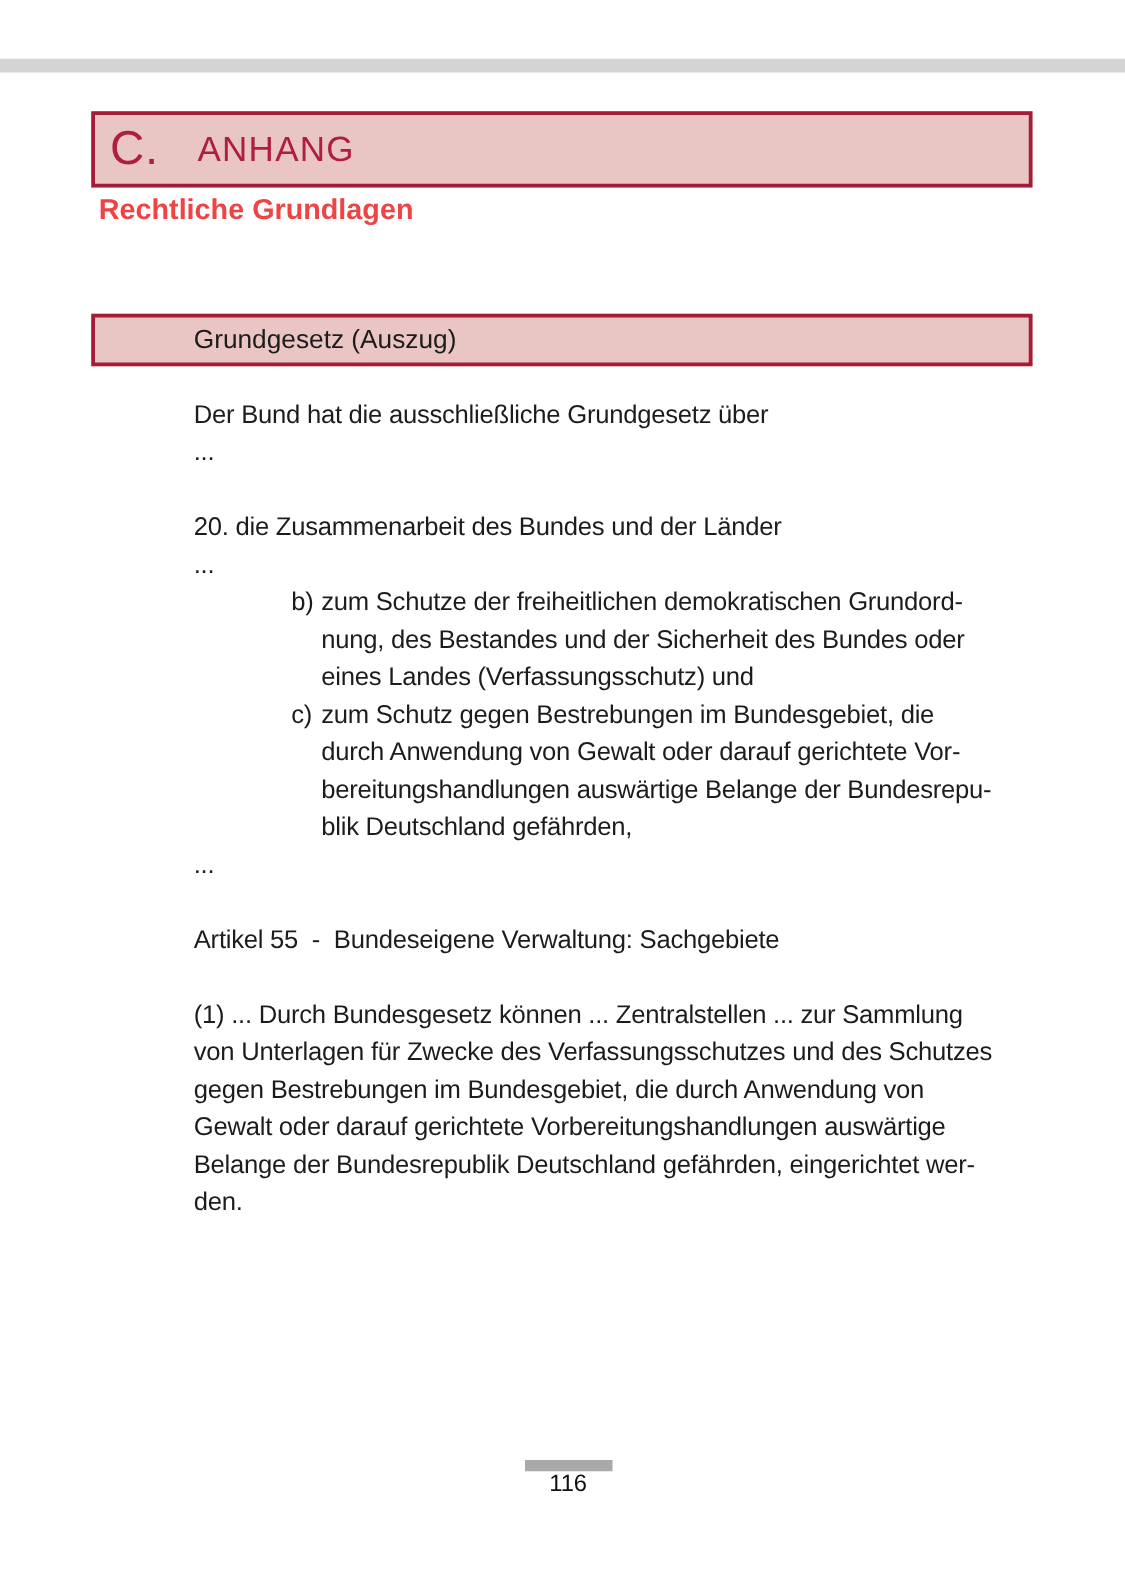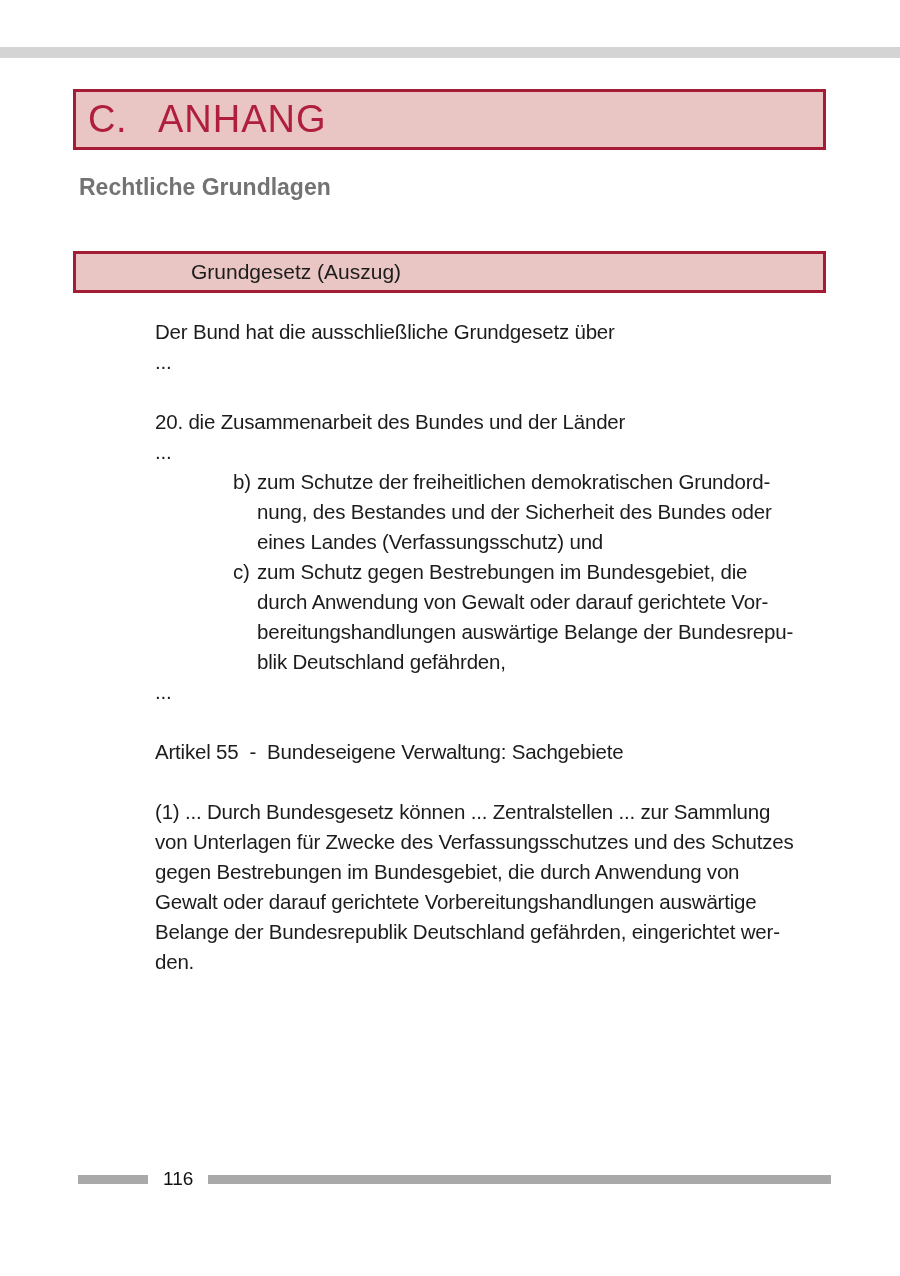--- a/index.html
+++ b/index.html
@@ -31,40 +31,39 @@
   .section-letter {
     color: var(--title_red, #b01e3e);
     font-size: 38px;
     letter-spacing: 0.5px;
     margin-left: 12px;
     width: 70px;
     flex: none;
   }
   .section-title {
     color: var(--title_red, #b01e3e);
-    font-size: 38px;
+    font-size: 28px;
     letter-spacing: 1px;
   }
   .subtitle {
     position: absolute;
-    top: 174px; left: 79px;
+    top: 154px; left: 79px;
     font-size: 23px;
     font-weight: bold;
-    color: #737373;
+    color: #ef4444;
   }
   .law-title-box {
     position: absolute;
     top: 251px; left: 73px;
     width: 753px; height: 42px;
     box-sizing: border-box;
     background: var(--box_pink, #e9c5c3);
     border: 3px solid var(--border_red, #a41c36);
     display: flex;
     align-items: center;
-    padding-left: 36px;
   }
   .law-title {
     font-size: 21px;
     color: #1c1c1c;
     margin-left: 79px;
   }
   .body-text {
     position: absolute;
     top: 317px; left: 155px;
     width: 690px;
@@ -78,20 +77,21 @@
   .list-item { display: flex; padding-left: 78px; }
   .list-marker { width: 24px; flex: none; }
   .list-text { white-space: pre-wrap; }
   .ellipsis-line { white-space: pre-wrap; margin: 0 0 30px 0; }
   .footer {
     position: absolute;
     top: 1168px; left: 78px;
     width: 753px;
     display: flex;
     align-items: center;
+    flex-direction: column;
   }
   .footer-bar-left {
     width: 70px; height: 9px;
     background: var(--bar_gray, #a9a9a9);
     flex: none;
   }
   .page-number {
     font-size: 19px;
     color: #111111;
     margin: 0 15px;

